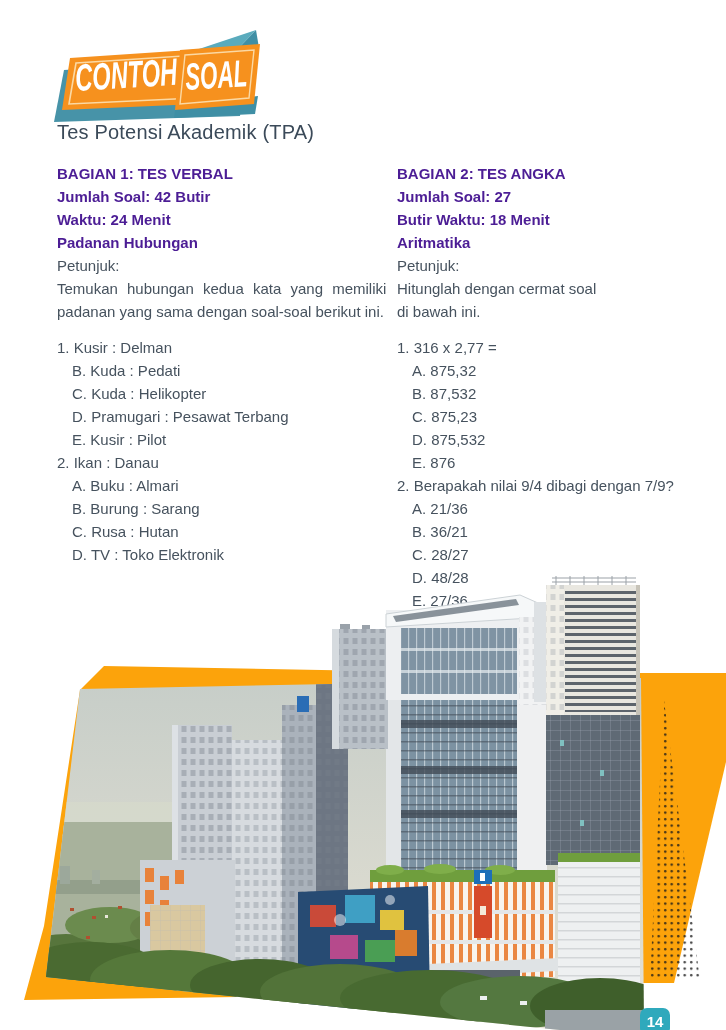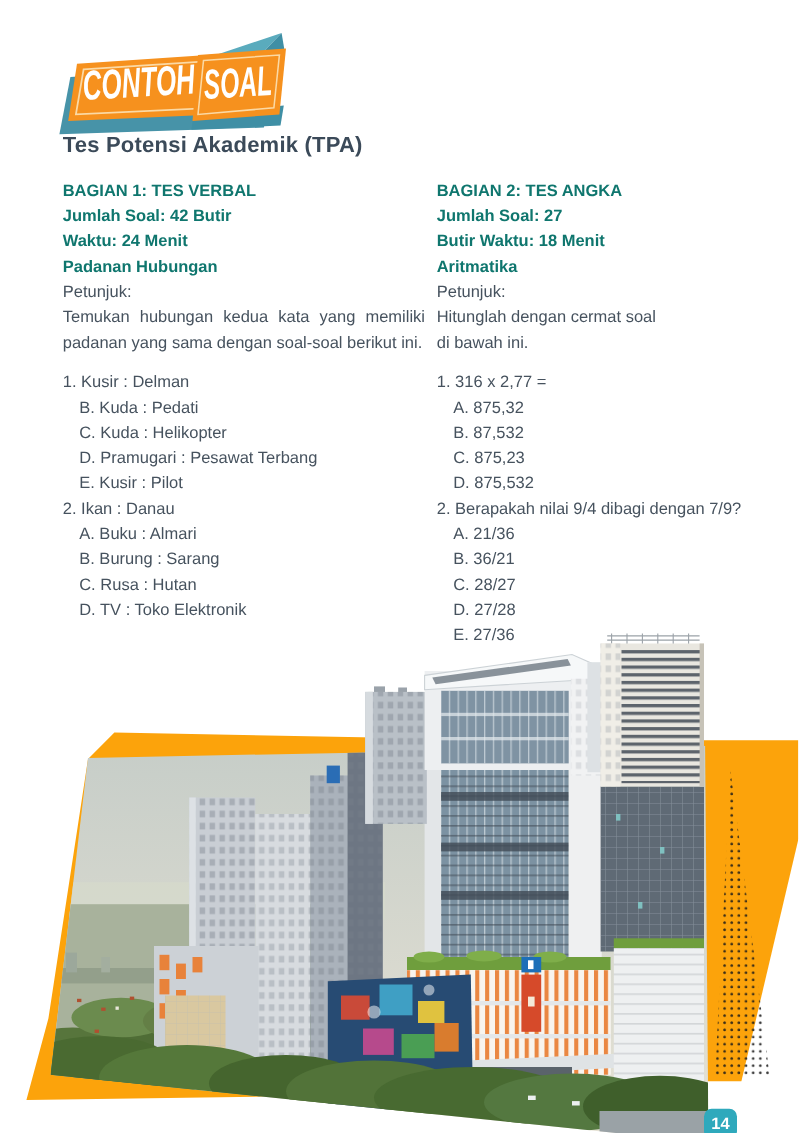--- a/index.html
+++ b/index.html
@@ -1,27 +1,27 @@
 <!DOCTYPE html>
 <html><head>
 <meta charset="utf-8">
 <style>
   html,body{margin:0;padding:0;}
   body{font-family:"Liberation Sans","DejaVu Sans",sans-serif;background:#ffffff;}
   .page{position:relative;width:726px;height:1030px;background:#ffffff;overflow:hidden;}
 
   .logo-svg{position:absolute;left:50px;top:28px;width:228px;height:98px;}
 
-  .page-title{position:absolute;left:57px;top:121px;font-size:20px;font-weight:bold;color:#3b4a59;letter-spacing:0.2px;}
+  .page-title{position:absolute;left:57px;top:121px;font-size:20px;font-weight:normal;color:#3b4a59;letter-spacing:0.2px;}
 
   .column{position:absolute;top:162px;font-size:15px;line-height:23px;color:#46525e;}
   .col-left{left:57px;width:308px;}
   .col-right{left:397px;width:315px;}
   .line{white-space:nowrap;}
-  .line.bold{font-weight:bold;color:#0f766e;}
+  .line.bold{font-weight:bold;color:#4c1d95;}
   .questions{margin-top:13px;}
   .opt{padding-left:15px;}
   .col-left .ins-line:first-child{word-spacing:5px;}
 
   .collage-svg{position:absolute;left:0;top:570px;width:726px;height:460px;}
 
   .page-badge{position:absolute;left:640px;top:1008px;width:30px;height:27px;border-radius:7px;
     background:var(--badge_teal,#2fa9bc);color:#ffffff;font-size:15px;font-weight:bold;
     text-align:center;line-height:27px;}
 </style>
@@ -81,25 +81,26 @@
     <div>
         <div class="line ins-line">Hitunglah dengan cermat soal</div>
         <div class="line ins-line">di bawah ini.</div>
       </div>
     <div class="questions">
         <div class="line">1. 316 x 2,77 =</div>
         <div class="line opt">A. 875,32</div>
         <div class="line opt">B. 87,532</div>
         <div class="line opt">C. 875,23</div>
         <div class="line opt">D. 875,532</div>
+        <div class="line opt">E. 876</div>
         <div class="line">2. Berapakah nilai 9/4 dibagi dengan 7/9?</div>
         <div class="line opt">A. 21/36</div>
         <div class="line opt">B. 36/21</div>
         <div class="line opt">C. 28/27</div>
-        <div class="line opt">D. 27/28</div>
+        <div class="line opt">D. 48/28</div>
         <div class="line opt">E. 27/36</div>
       </div>
   </div>
 
   <svg class="collage-svg" viewBox="0 0 726 460">
     <defs>
       <linearGradient id="gSky" x1="0" y1="0" x2="0" y2="1">
         <stop offset="0" stop-color="#c6cdc8"></stop>
           <stop offset="1" stop-color="#e6e2d4"></stop>
       </linearGradient>

